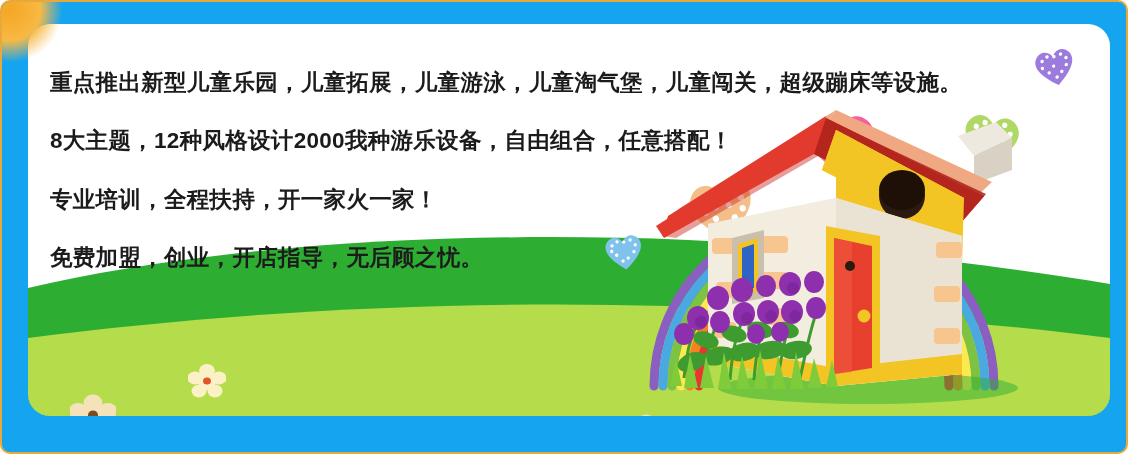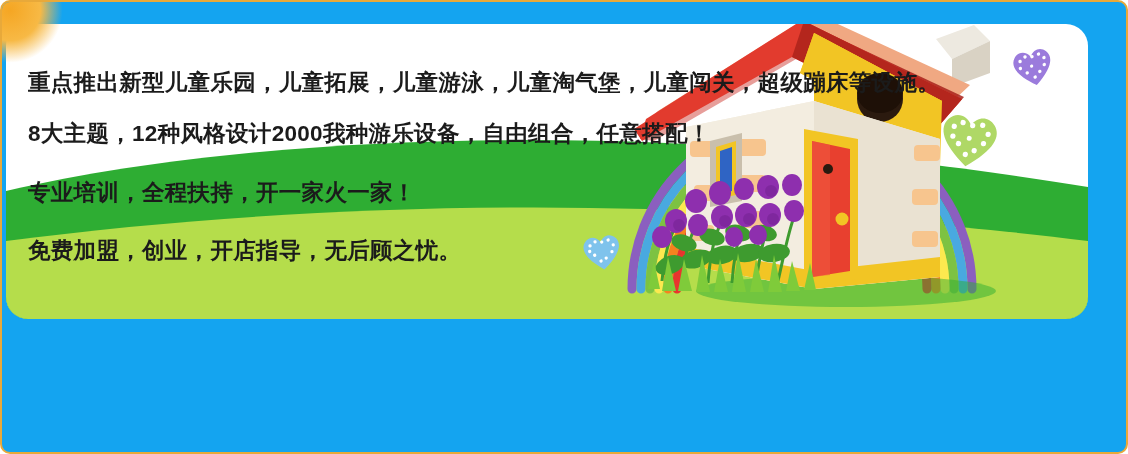--- a/index.html
+++ b/index.html
@@ -22,22 +22,22 @@
   
   #corner-glow{
     position:absolute;left:-6px;top:-6px;width:74px;height:74px;
     background:radial-gradient(circle at 14px 14px,#F5A623 0%,#F7B945 36%,rgba(247,185,69,0) 62%);
     pointer-events:none;z-index:5;
   }
 
   
   #card{
     position:absolute;
-    left:4px;top:22px;
-    width:1082px;height:295px;
+    left:26px;top:22px;
+    width:1082px;height:392px;
     background:#ffffff;
     border-radius:22px;
     overflow:hidden;
   }
 
   
   .grass-svg{position:absolute;left:0;bottom:0;width:1082px;height:190px;display:block;}
 
   .flower{position:absolute;pointer-events:none;}
 
@@ -56,21 +56,21 @@
   }
   .line{
     color:#1b1b1b;
     font-size:22.5px;
     font-weight:700;
     letter-spacing:0.3px;
     white-space:nowrap;
     line-height:1;
   }
   .line.l1{margin-top:24px;}
-  .line.l2{margin-top:28px;}
+  .line.l2{margin-top:35px;}
   .line.l3{margin-top:35px;}
   .line.l4{margin-top:37px;}
 </style>
 </head>
 <body>
 
 <div id="banner">
 
   <div id="corner-glow"></div>
 

